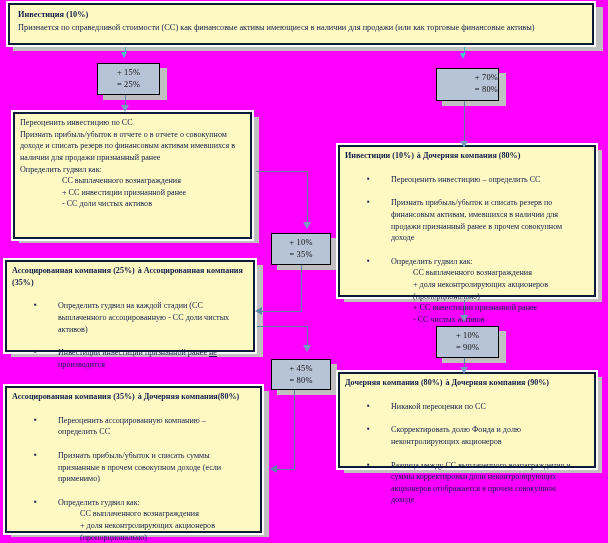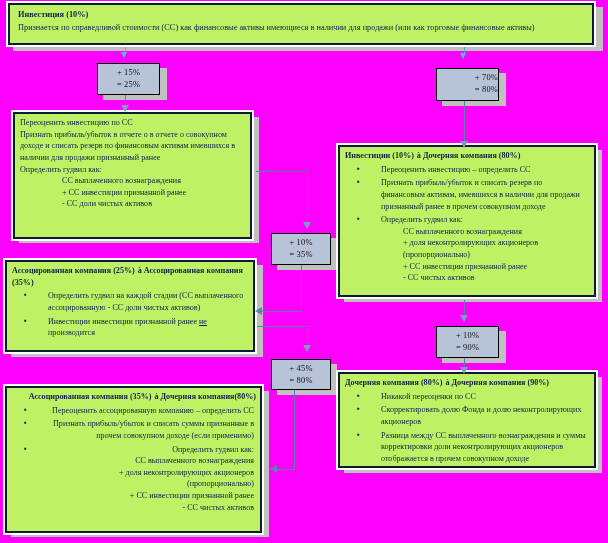--- a/index.html
+++ b/index.html
@@ -15,21 +15,21 @@
   #stage {
     position: relative;
     width: 608px;
     height: 543px;
   }
 
   
   .box {
     position: absolute;
     box-sizing: border-box;
-    background: #bef264;
+    background: #fef9c3;
     border: 1px solid #1F3864;
     outline: 2px solid #FFFFFF;
     color: #10204A;
     font-size: 8.1px;
     line-height: 1.44;
     padding: 3px 4px 3px 5px;
     z-index: 5;
   }
   .box.thick {
     border: 2px solid #0D1B38;
@@ -53,21 +53,21 @@
   .line { display: block; }
   .indent1 { display: block; padding-left: 42px; text-indent: 0; }
 
   
   ul.bl {
     margin: 0; padding: 0; list-style: none;
   }
   ul.bl > li {
     position: relative;
     padding-left: 34px;
-    margin: 2px;
+    margin: 12px;
   }
   ul.bl > li:before {
     content: "\25AA";
     position: absolute;
     left: 10px;
     top: -1px;
     font-size: 8px;
     line-height: 1.5;
   }
   ul.bl > li .sub {
@@ -221,21 +221,21 @@
   <div class="pct" style="left:271px; top:359px; width:60px; height:31px;">
     <span>+ 45%</span>
     <span>= 80%</span>
   </div>
 
   <div class="vline" style="left:294px; top:390px; height:79px;"></div>
   <div class="hline" style="left:277px; top:469px; width:18px;"></div>
   <div class="ah-left" style="left:270px; top:465px;"></div>
 
   <div class="shadow" style="left:11px; top:391px; width:258px; height:146px;"></div>
-  <div class="box thick" style="left:5px; top:386px; width:257px; height:147px;text-align:right;">
+  <div class="box thick" style="left:5px; top:386px; width:257px; height:147px;">
     <span class="title"><span>Ассоцированная компания (35%)</span><span class="arrowch">à</span><span>Дочерняя компания(80%)</span></span>
     <ul class="bl">
       <li><span>Переоценить ассоцированную компанию – определить СС</span></li>
       <li><span>Признать прибыль/убыток и списать суммы признанные в прочем совокупном доходе (если применимо)</span></li>
       <li><span>Определить гудвил как:</span>
         <span class="sub">СС выплаченного вознаграждения</span>
         <span class="sub">+ доля неконтролирующих акционеров (пропорционально)</span>
         <span class="sub">+ СС инвестиции признанной ранее</span>
         <span class="sub">- СС чистых активов</span>
       </li>

